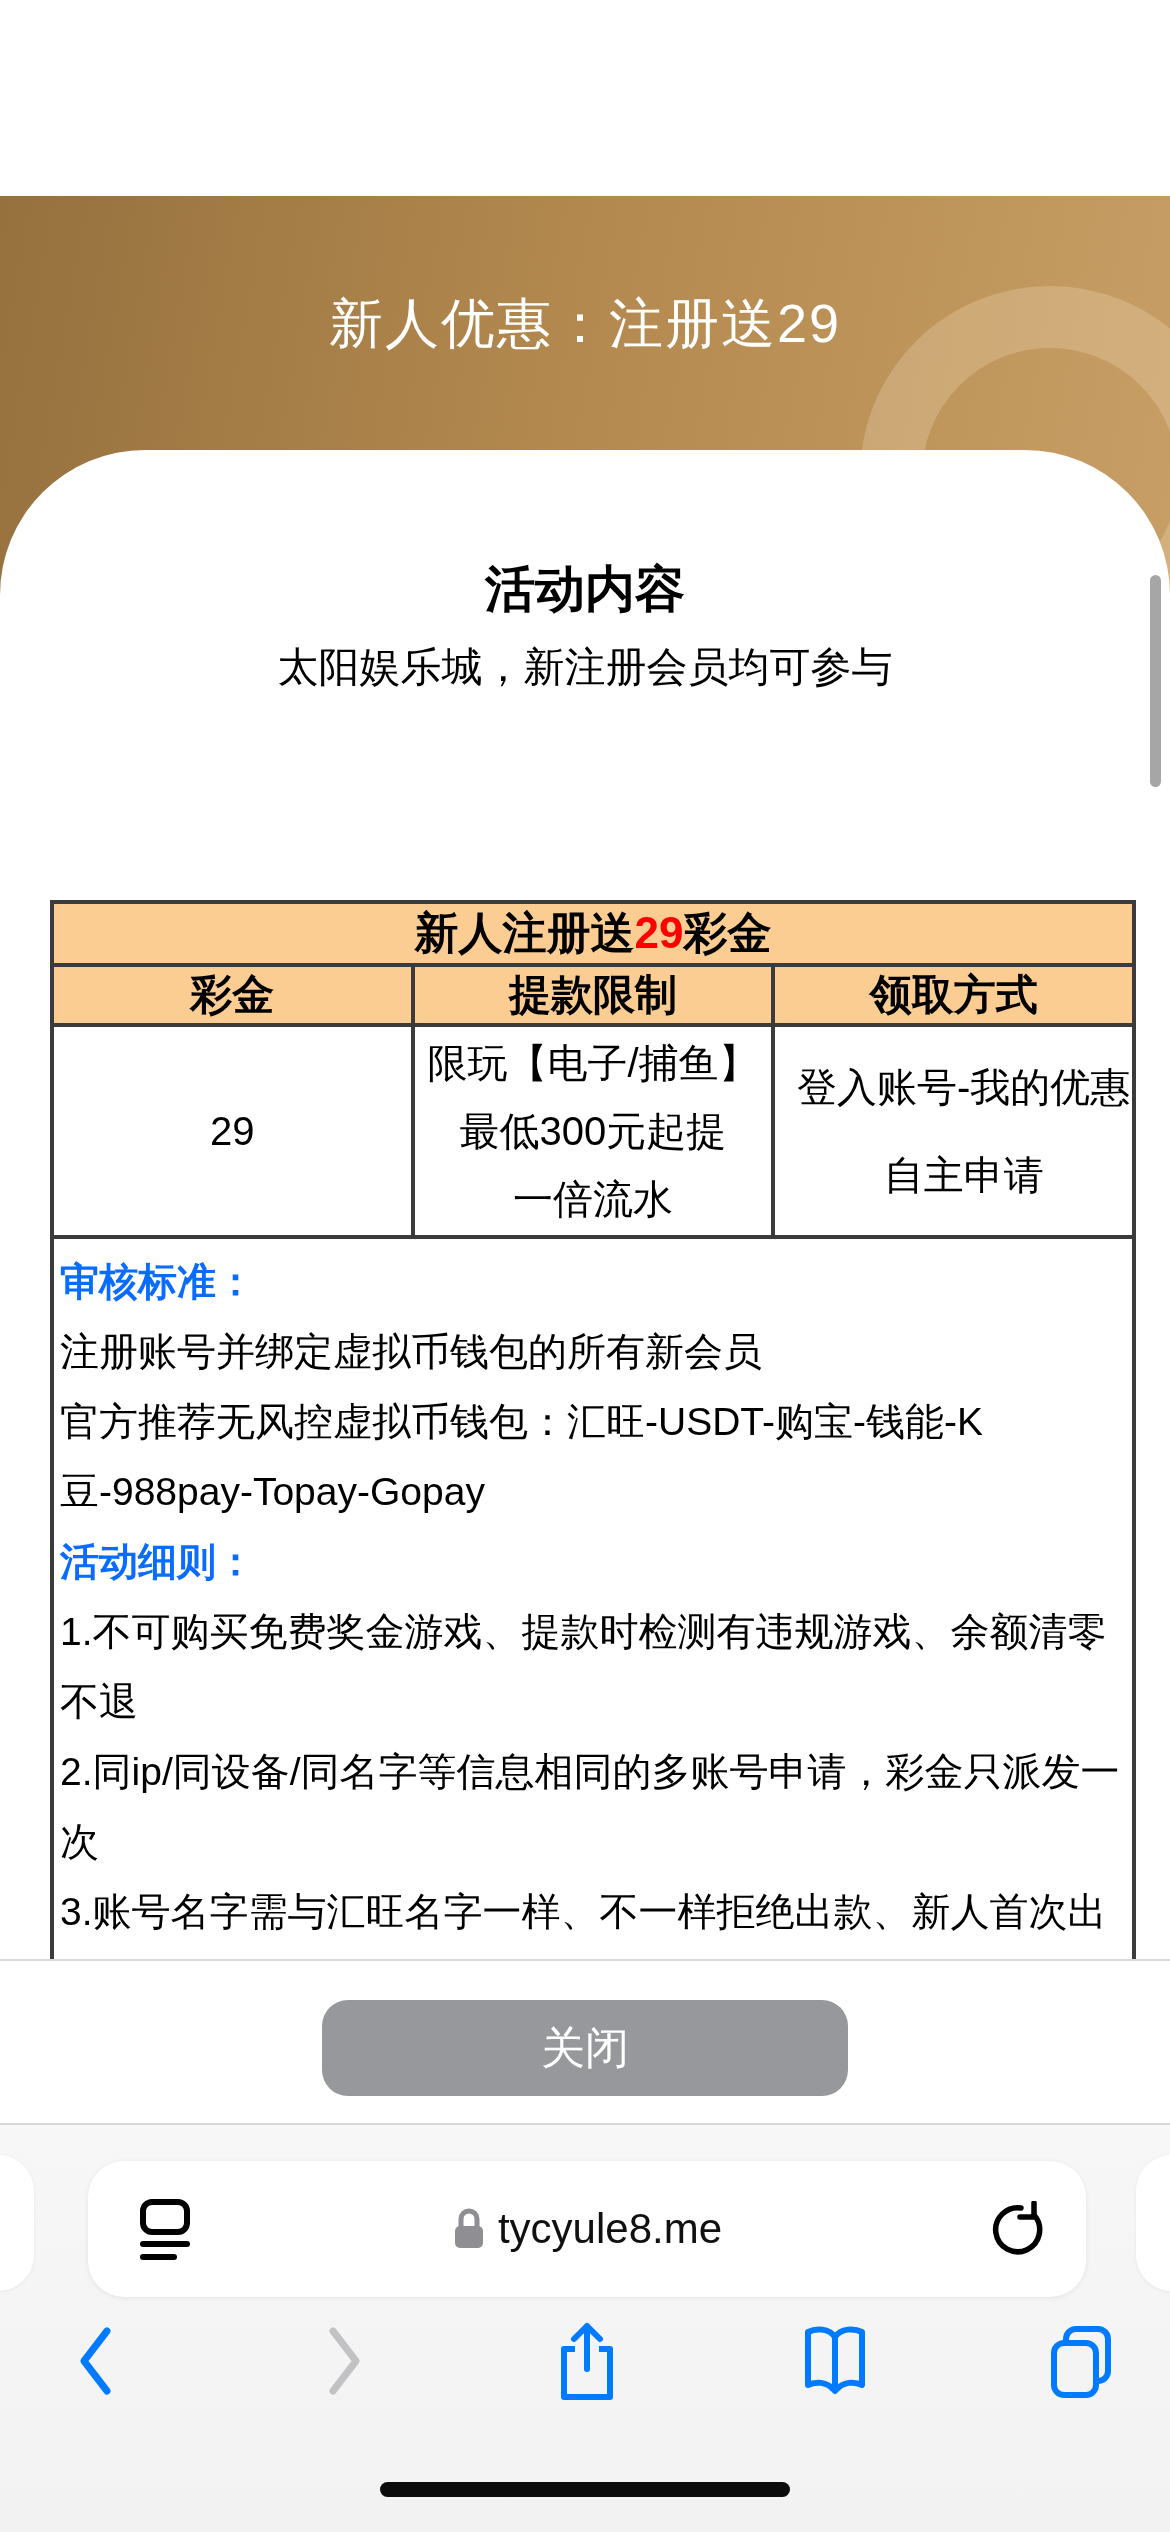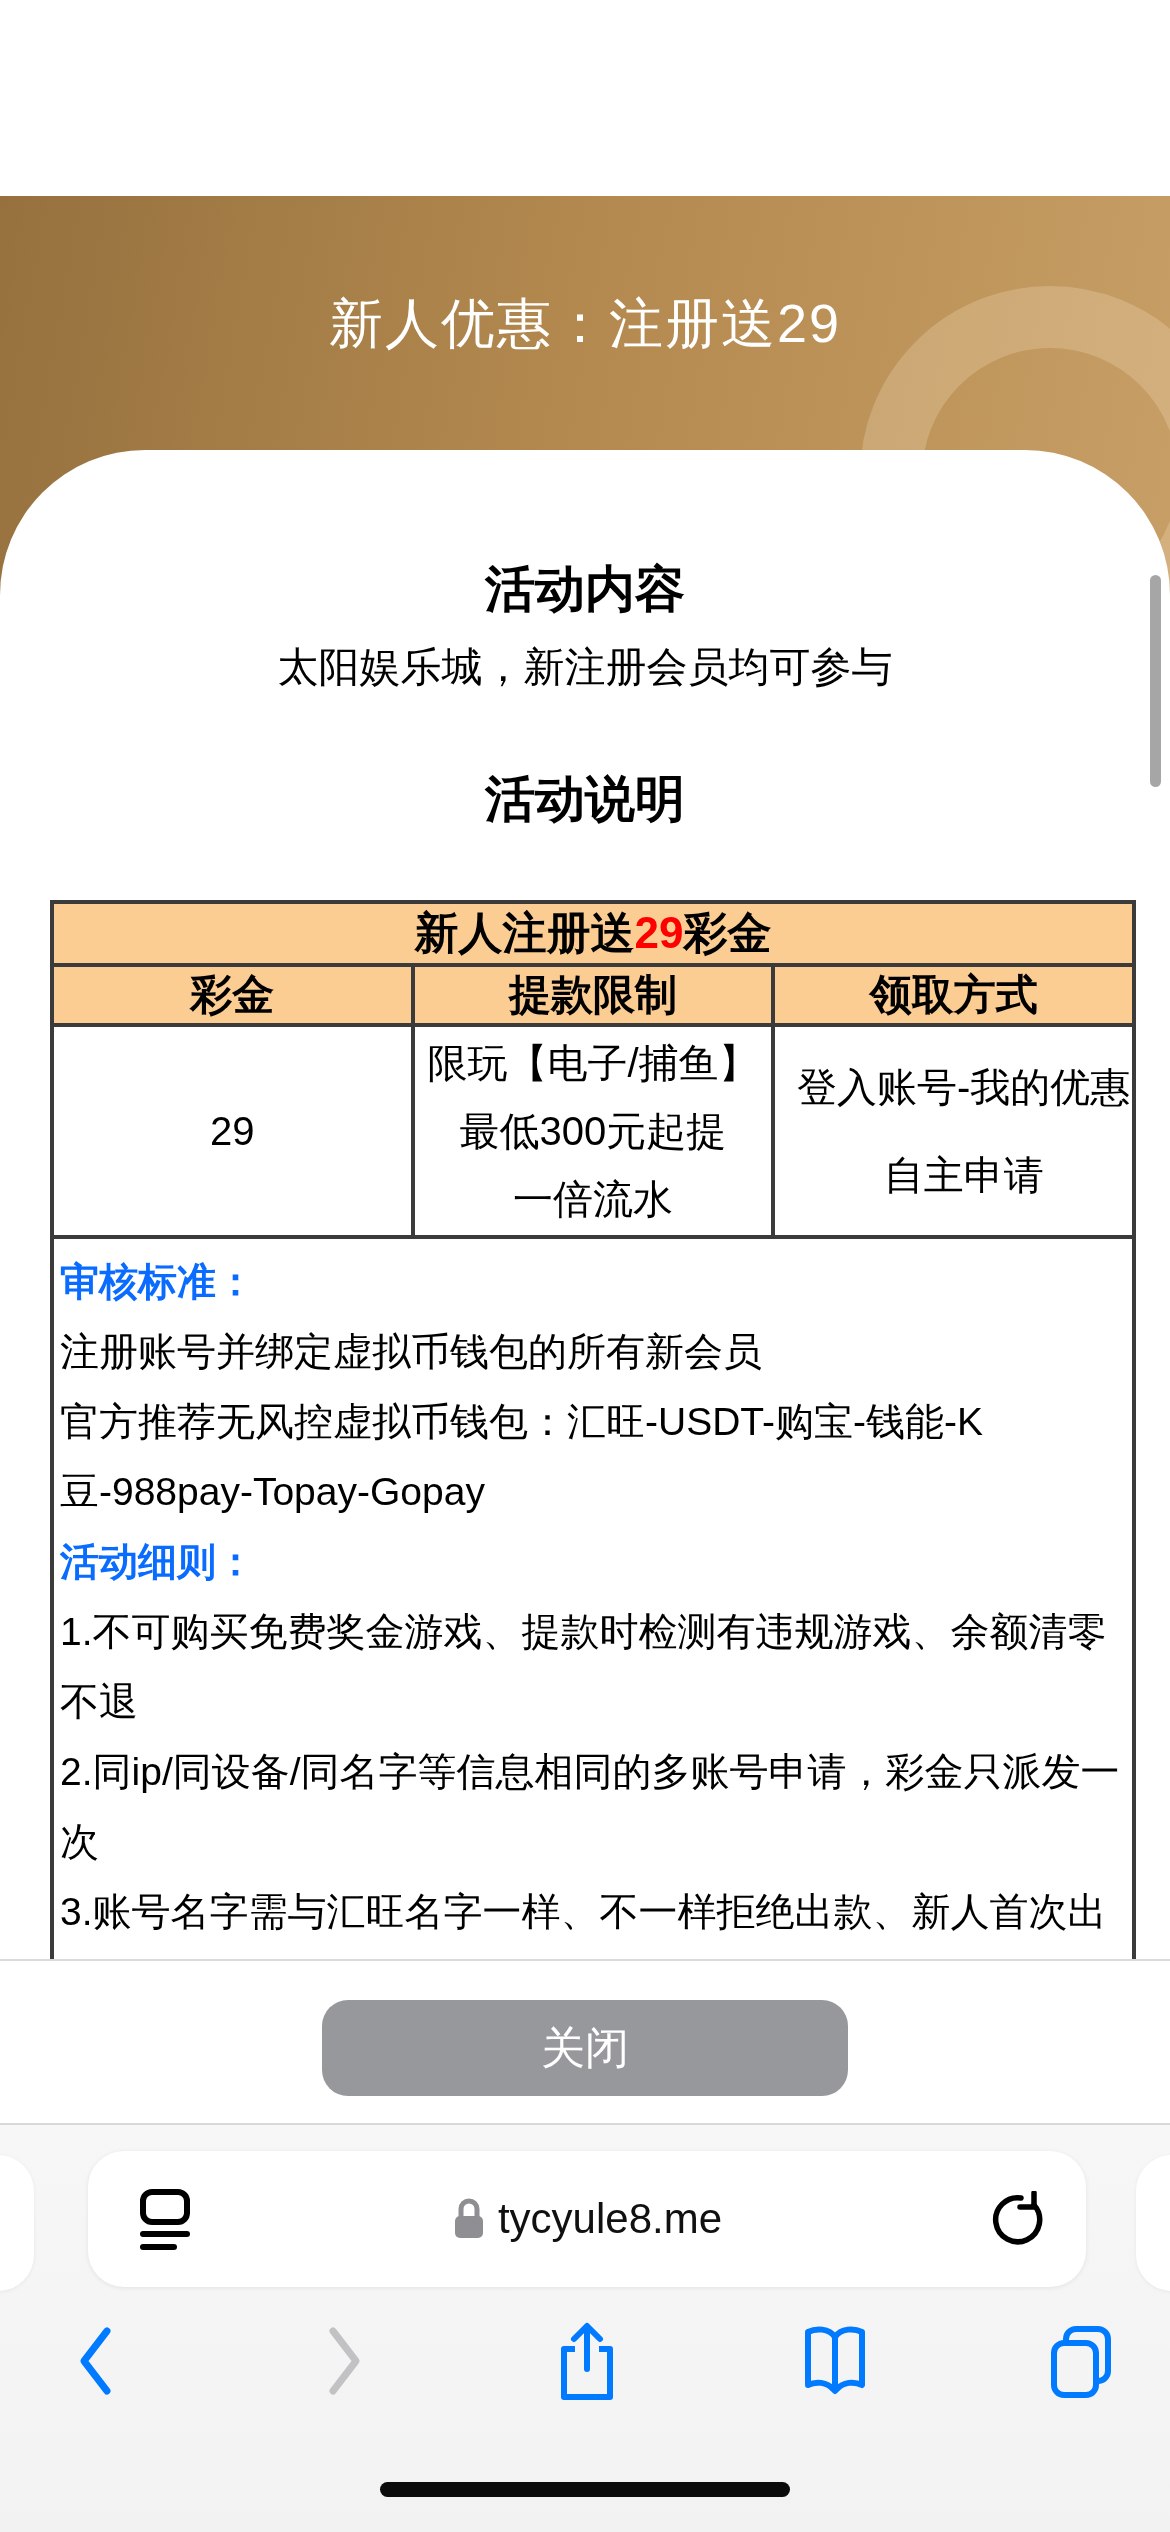--- a/index.html
+++ b/index.html
@@ -59,21 +59,21 @@
   
   .footer-bar { position:absolute; top:1959px; left:0; width:1170px; height:164px; background:#ffffff; border-top:2px solid #dadada; z-index:6; }
   .close-btn { position:absolute; top:39px; left:322px; width:526px; height:96px; border-radius:26px; background:#97989b; border:none;
     display:flex; align-items:center; justify-content:center; cursor:pointer; }
   .close-btn span { color:#ffffff; font-size:44px; }
 
   
   .safari { position:absolute; top:2123px; left:0; width:1170px; height:409px; background:linear-gradient(#f7f7f8,#f2f2f3); border-top:2px solid #d9d9da; z-index:8; }
   .tab-fragment { position:absolute; top:30px; width:72px; height:136px; background:#ffffff; border-radius:36px; box-shadow:0 1px 4px rgba(0,0,0,0.06); }
   .tab-fragment.left { left:-38px; } .tab-fragment.right { left:1136px; }
-  .addressbar { position:absolute; top:26px; left:88px; width:998px; height:136px; background:#ffffff; border-radius:36px; box-shadow:0 1px 5px rgba(0,0,0,0.08);
+  .addressbar { position:absolute; top:36px; left:88px; width:998px; height:136px; background:#ffffff; border-radius:36px; box-shadow:0 1px 5px rgba(0,0,0,0.08);
     display:flex; align-items:center; justify-content:center; }
   .reader-icon { position:absolute; left:52px; top:38px; }
   .reload-icon { position:absolute; right:42px; top:40px; cursor:pointer; }
   .url-group { display:flex; align-items:center; gap:12px; }
   .url-text { font-size:42px; color:#101010; }
   .toolbar-icon { position:absolute; top:196px; }
   .ti-back { left:62px; } .ti-fwd { left:308px; } .ti-share { left:550px; } .ti-book { left:796px; } .ti-tabs { left:1042px; }
   .home-indicator { position:absolute; top:357px; left:380px; width:410px; height:15px; border-radius:8px; background:#0b0b0b; }
 </style>
 </head>
@@ -84,21 +84,20 @@
 
   <div class="promo-header">
     <div class="ring-watermark"></div>
     <div class="ring-tail"></div>
     <div class="promo-title">新人优惠：注册送29</div>
   </div>
 
   <div class="white-panel">
     <div class="h-big h1">活动内容</div>
     <div class="subtitle">太阳娱乐城，新注册会员均可参与</div>
-    <div class="h-big h2">活动说明</div>
 
     <div class="content-box">
       <table class="bonus">
         <tbody>
             <tr class="t-title">
           <td colspan="3"><span>新人注册送</span><span class="red">29</span><span>彩金</span></td>
         </tr>
         <tr class="t-head">
           <td class="col-a">彩金</td>
           <td class="col-b">提款限制</td>

